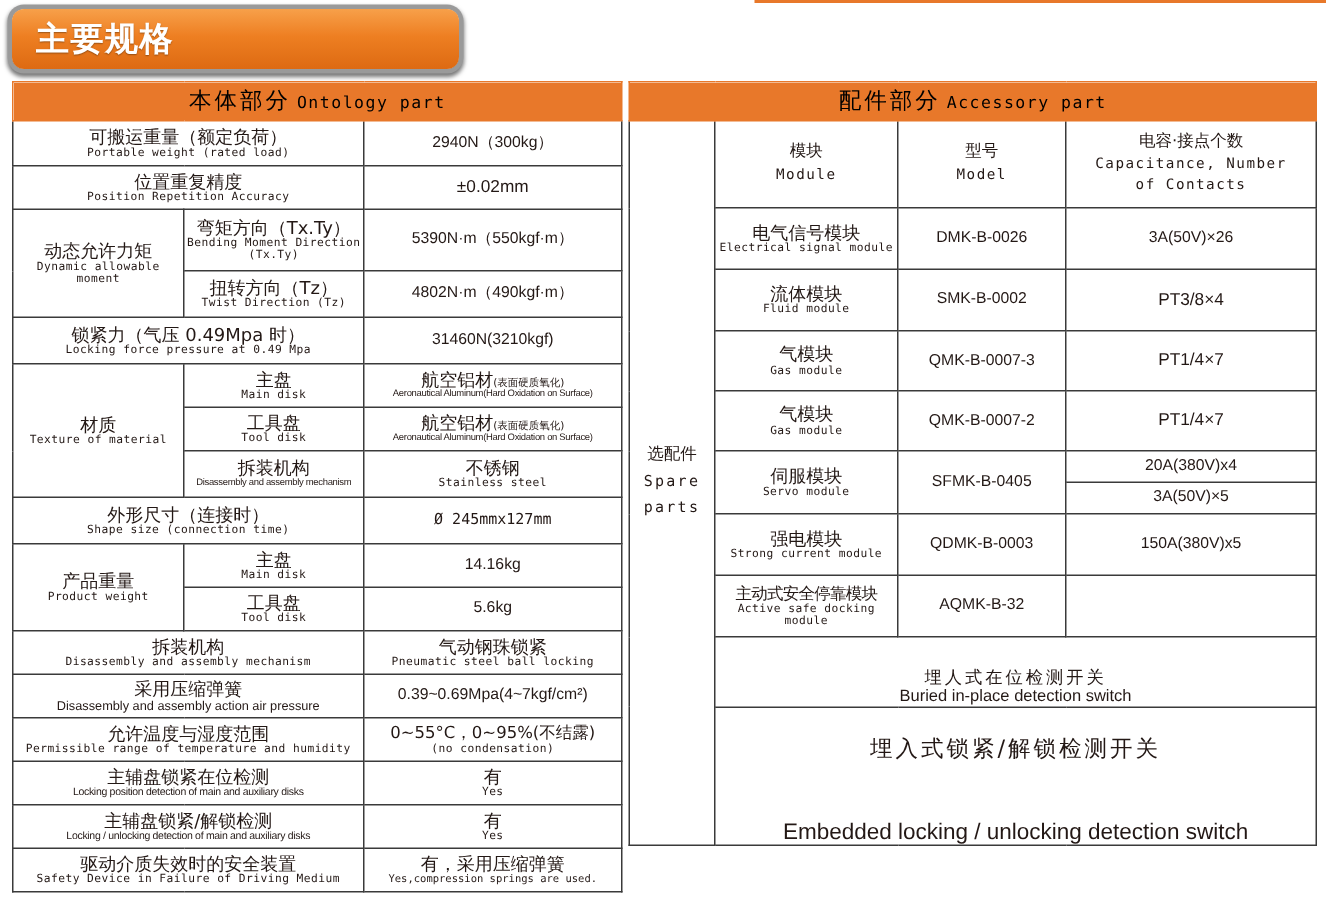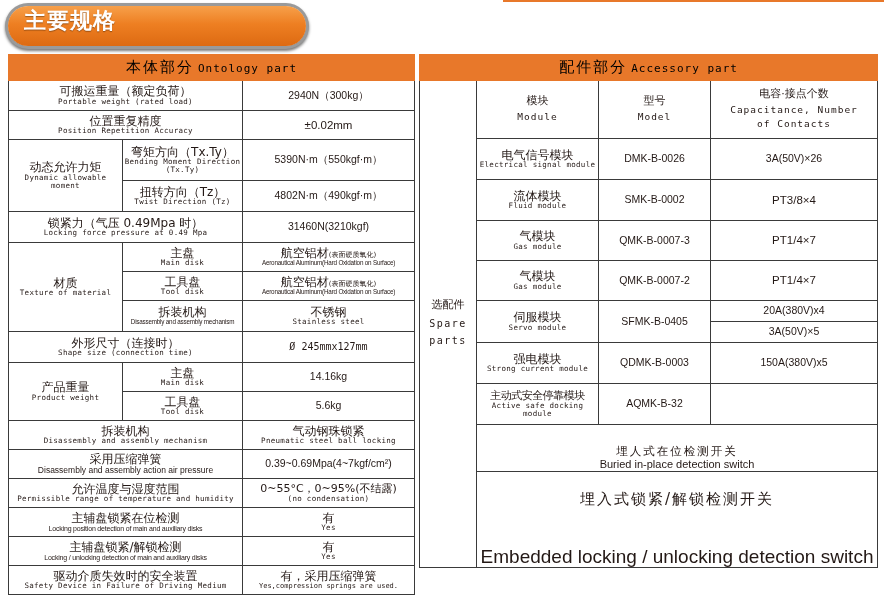--- a/index.html
+++ b/index.html
@@ -3,24 +3,24 @@
 <meta charset="utf-8">
 <style>
   * { box-sizing: border-box; margin: 0; padding: 0; }
   html, body { width: 884px; height: 601px; background: #ffffff; overflow: hidden; }
   body { position: relative; font-family: "DejaVu Sans", sans-serif; color: #231815; }
 
   .top-rule { position: absolute; left: 503px; top: 0; width: 381px; height: 2px; background: #e8782a; }
 
   .title-badge {
     position: absolute; left: 8px; top: 6px; width: 298px; height: 40px;
-    border-radius: 20px;
+    border-radius: 8px;
     background: linear-gradient(#f7a04a 0%, #ee7f22 45%, #dd6a12 100%);
     box-shadow: 0 0 0 3px #9a9a9a, 0 2px 3px 3px #777;
-    display: flex; padding-left: 16px;
+    display: flex; align-items: center; padding-left: 16px;
     color: #fff;
   }
   .title-badge .zh { font-size: 22px; font-weight: bold; letter-spacing: 1px; text-shadow: 0 1px 1px rgba(0,0,0,.35); }
   .title-badge .en { font-family: "Liberation Sans", sans-serif; font-size: 16px; margin-left: 8px; text-shadow: 0 1px 1px rgba(0,0,0,.35); }
 
   table { position: absolute; border-collapse: collapse; table-layout: fixed; }
   td, th { border: 1px solid #3a3a3a; text-align: center; vertical-align: middle; line-height: 1.05; overflow: hidden; }
   th.section-head {
     background: #e8782a; color: #000000; font-weight: normal; height: 26px;
     border-color: #e8782a; letter-spacing: 2px;
@@ -39,21 +39,21 @@
 
   #left { left: 8px; top: 54px; width: 406px; }
   #right { left: 419px; top: 54px; width: 458px; }
 
   .spare-label .zh { font-size: 11px; margin-bottom: 4px; }
   .spare-label .en { font-size: 10px; line-height: 1.7; letter-spacing: 1.5px; }
   .col-head .zh { font-size: 11px; margin-bottom: 3px; }
   .col-head .en { font-size: 9.5px; line-height: 1.45; letter-spacing: 1px; }
   .switch .zh { font-size: 11.5px; letter-spacing: 2px; margin-bottom: 2px; margin-top: 20px; }
   .switch .en.sans { font-size: 11px; }
-  .switch.big .en.sans { font-size: 19px; margin-top: 40px; }
+  .switch.big .en.sans { font-size: 15px; margin-top: 40px; }
   .switch.big .zh { font-size: 15px; }
 </style>
 </head>
 <body>
 
 <div class="top-rule"></div>
 
 <div class="title-badge">
   <span class="zh">主要规格</span>
 </div>

